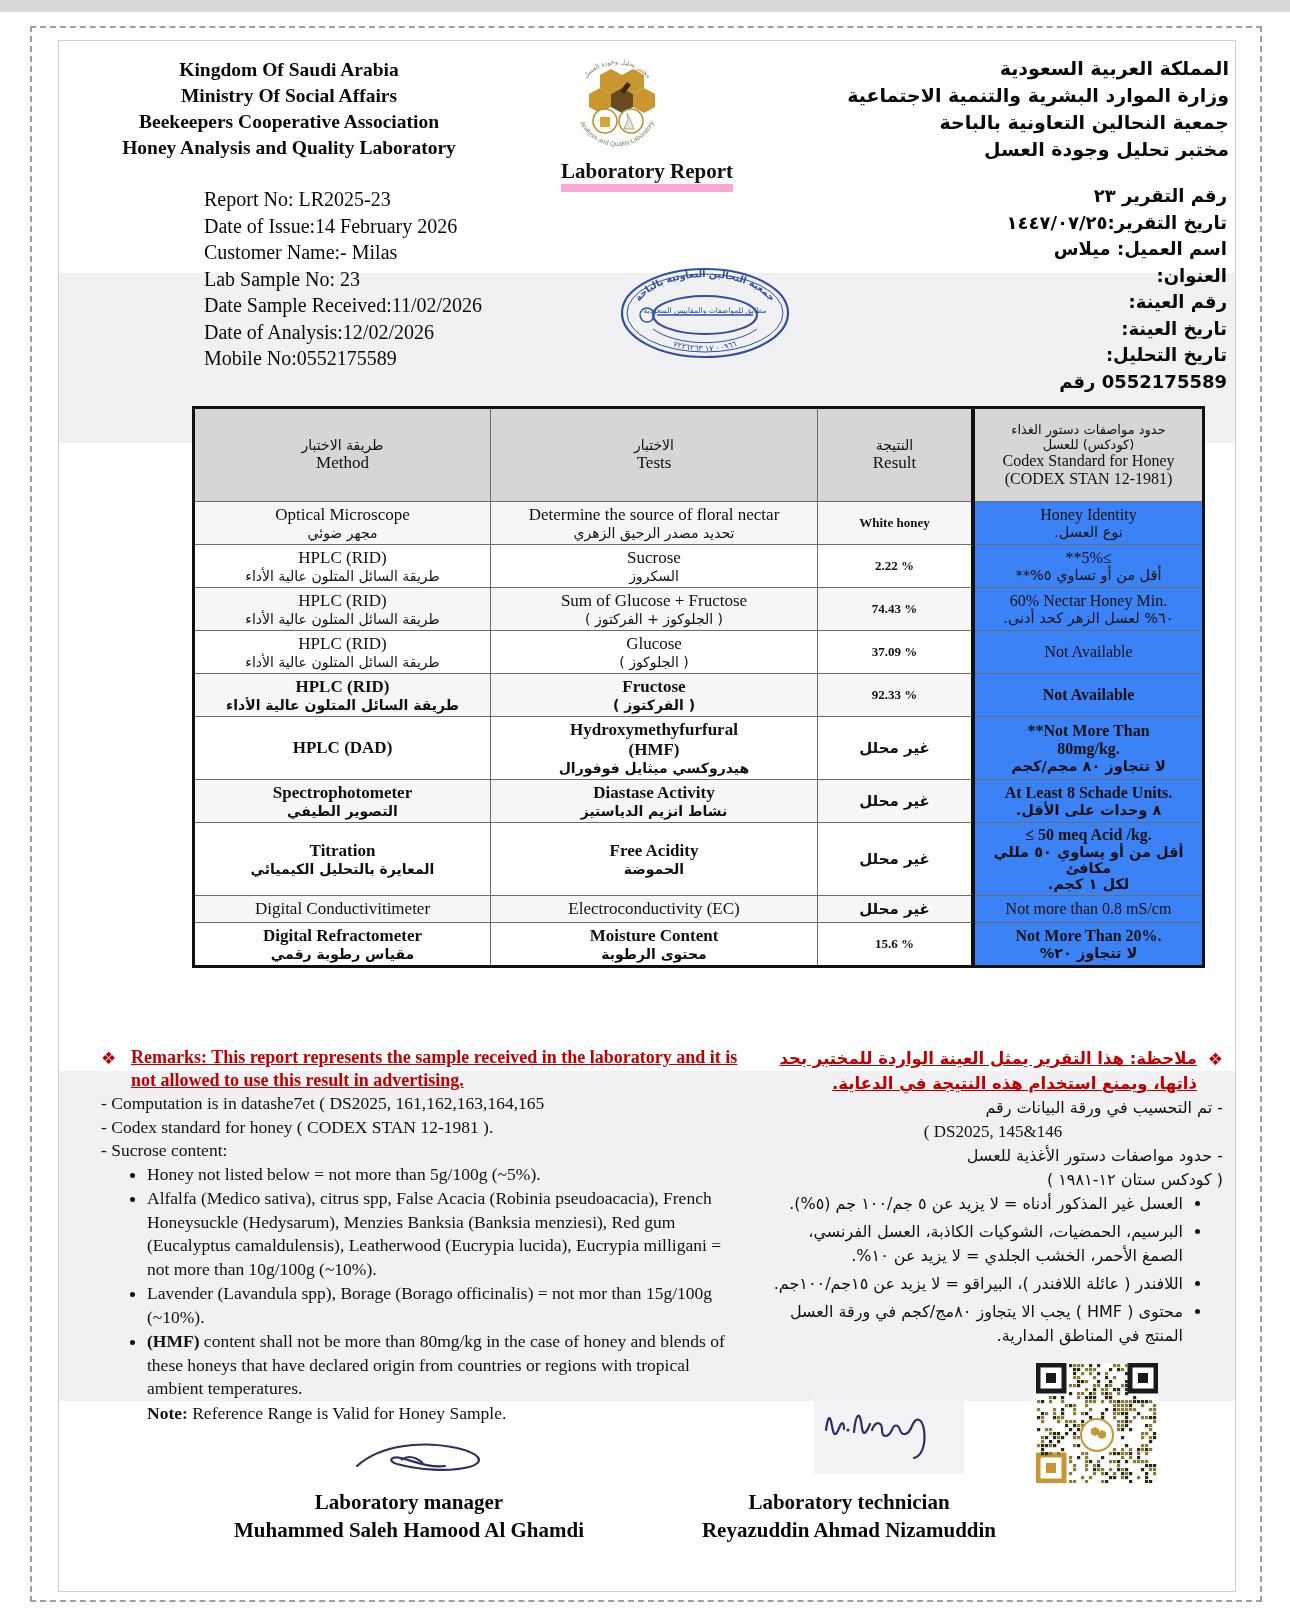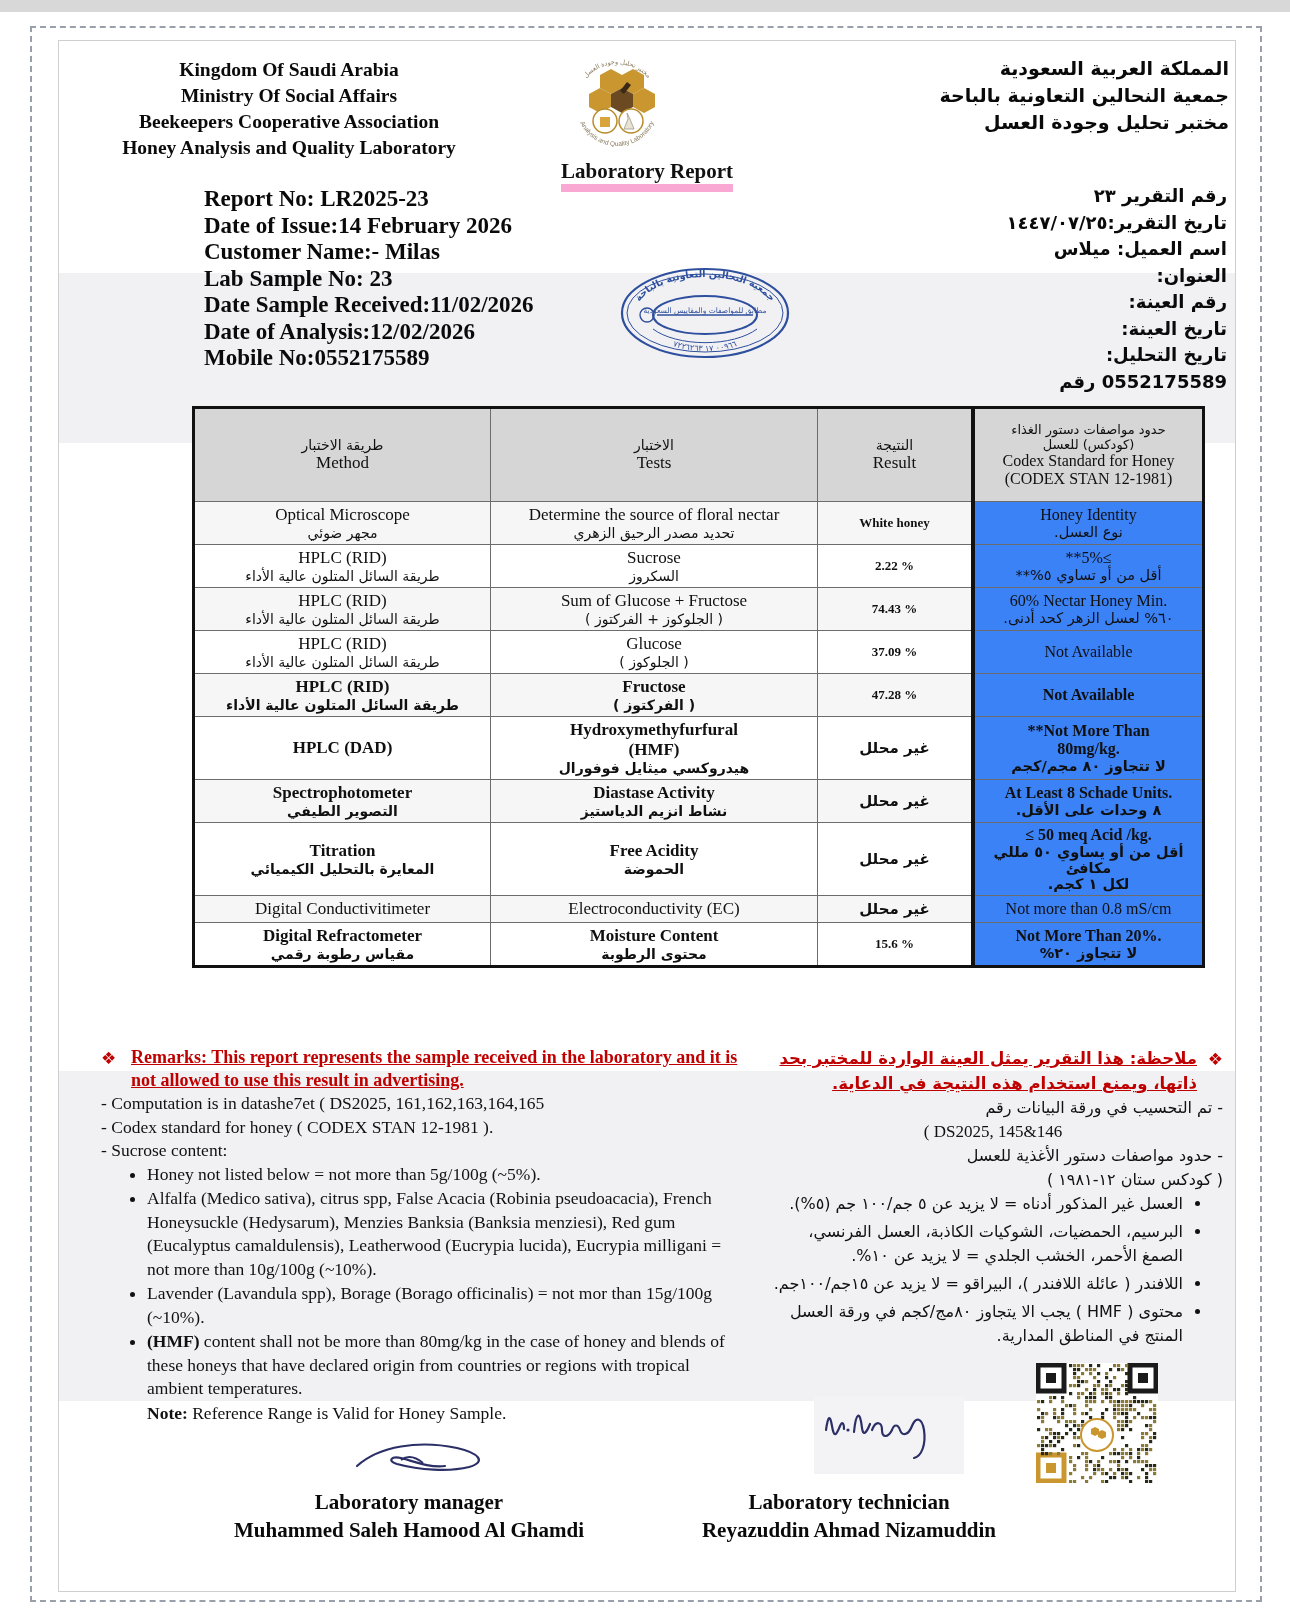--- a/index.html
+++ b/index.html
@@ -95,22 +95,22 @@
     color: #111;
   }
   .lab-title span {
     border-bottom: 8px solid #f9a8d4;
     padding-bottom: 1px;
   }
   
   .info-en {
     position: absolute;
     left: 145px; top: 145px;
-    font-size: 23px;
-    font-weight: bold;
+    font-size: 20px;
+    font-weight: normal;
     line-height: 26.5px;
     color: #0a0a0a;
     white-space: nowrap;
   }
   .info-ar {
     position: absolute;
     right: 8px; top: 142px;
     width: 360px;
     direction: rtl;
     text-align: right;
@@ -291,20 +291,21 @@
               <textPath href="#arcTop" startOffset="50%" text-anchor="middle">مختبر تحليل وجودة العسل</textPath>
             </text>
             <text font-size="6.5" fill="#8a7a5e" font-family="Liberation Sans, sans-serif">
               <textPath href="#arcBot" startOffset="50%" text-anchor="middle">Analysis and Quality Laboratory</textPath>
             </text>
           </svg>
         </div>
 
         <div class="head-ar">
           <div>المملكة العربية السعودية</div>
+          <div>وزارة الموارد البشرية والتنمية الاجتماعية</div>
           <div>جمعية النحالين التعاونية بالباحة</div>
           <div>مختبر تحليل وجودة العسل</div>
         </div>
       </div>
 
       <div class="lab-title">
         <span>Laboratory Report</span>
       </div>
 
       <div class="info-en">
@@ -445,21 +446,21 @@
               <tr class="row-light">
                 <td class="c-method">
                   <div class="en b">HPLC (RID)</div>
                   <div class="ar b">طريقة السائل المتلون عالية الأداء</div>
                 </td>
                 <td class="c-test">
                   <div class="en b">Fructose</div>
                   <div class="ar b">( الفركتوز )</div>
                 </td>
                 <td class="c-result">
-                  <div class="res">47.28 %</div>
+                  <div class="res">92.33 %</div>
                 </td>
                 <td class="c-codex">
                   <div class="codex-en b">Not Available</div>
                 </td>
               </tr>
               <tr>
                 <td class="c-method">
                   <div class="en b">HPLC (DAD)</div>
                 </td>
                 <td class="c-test">

